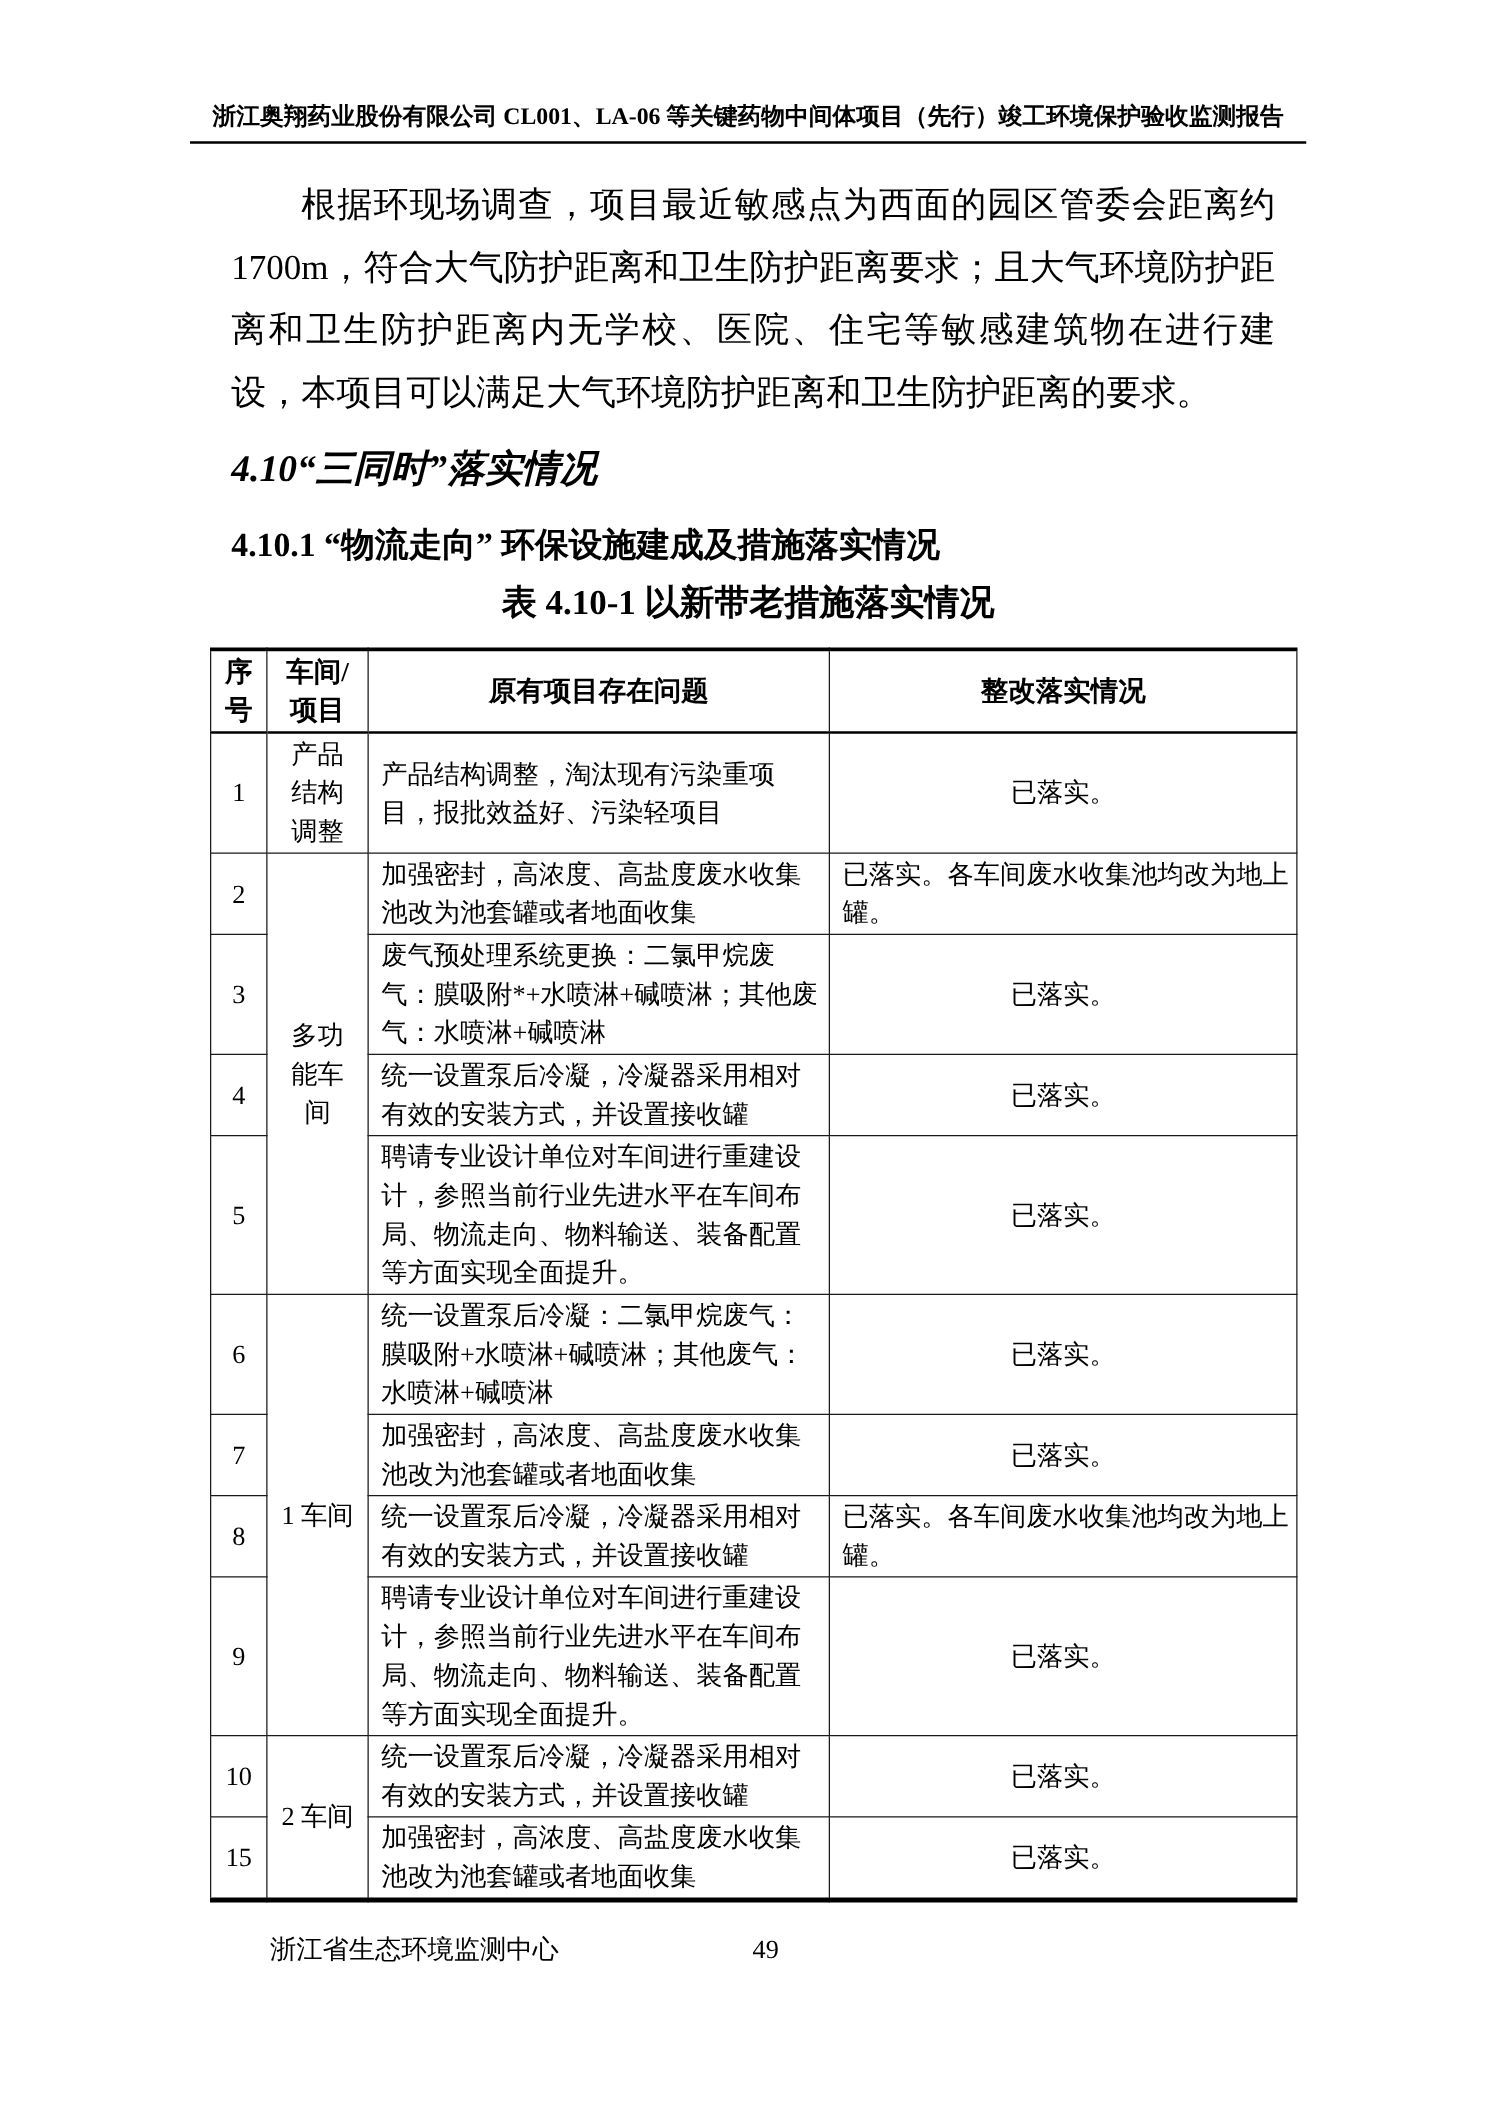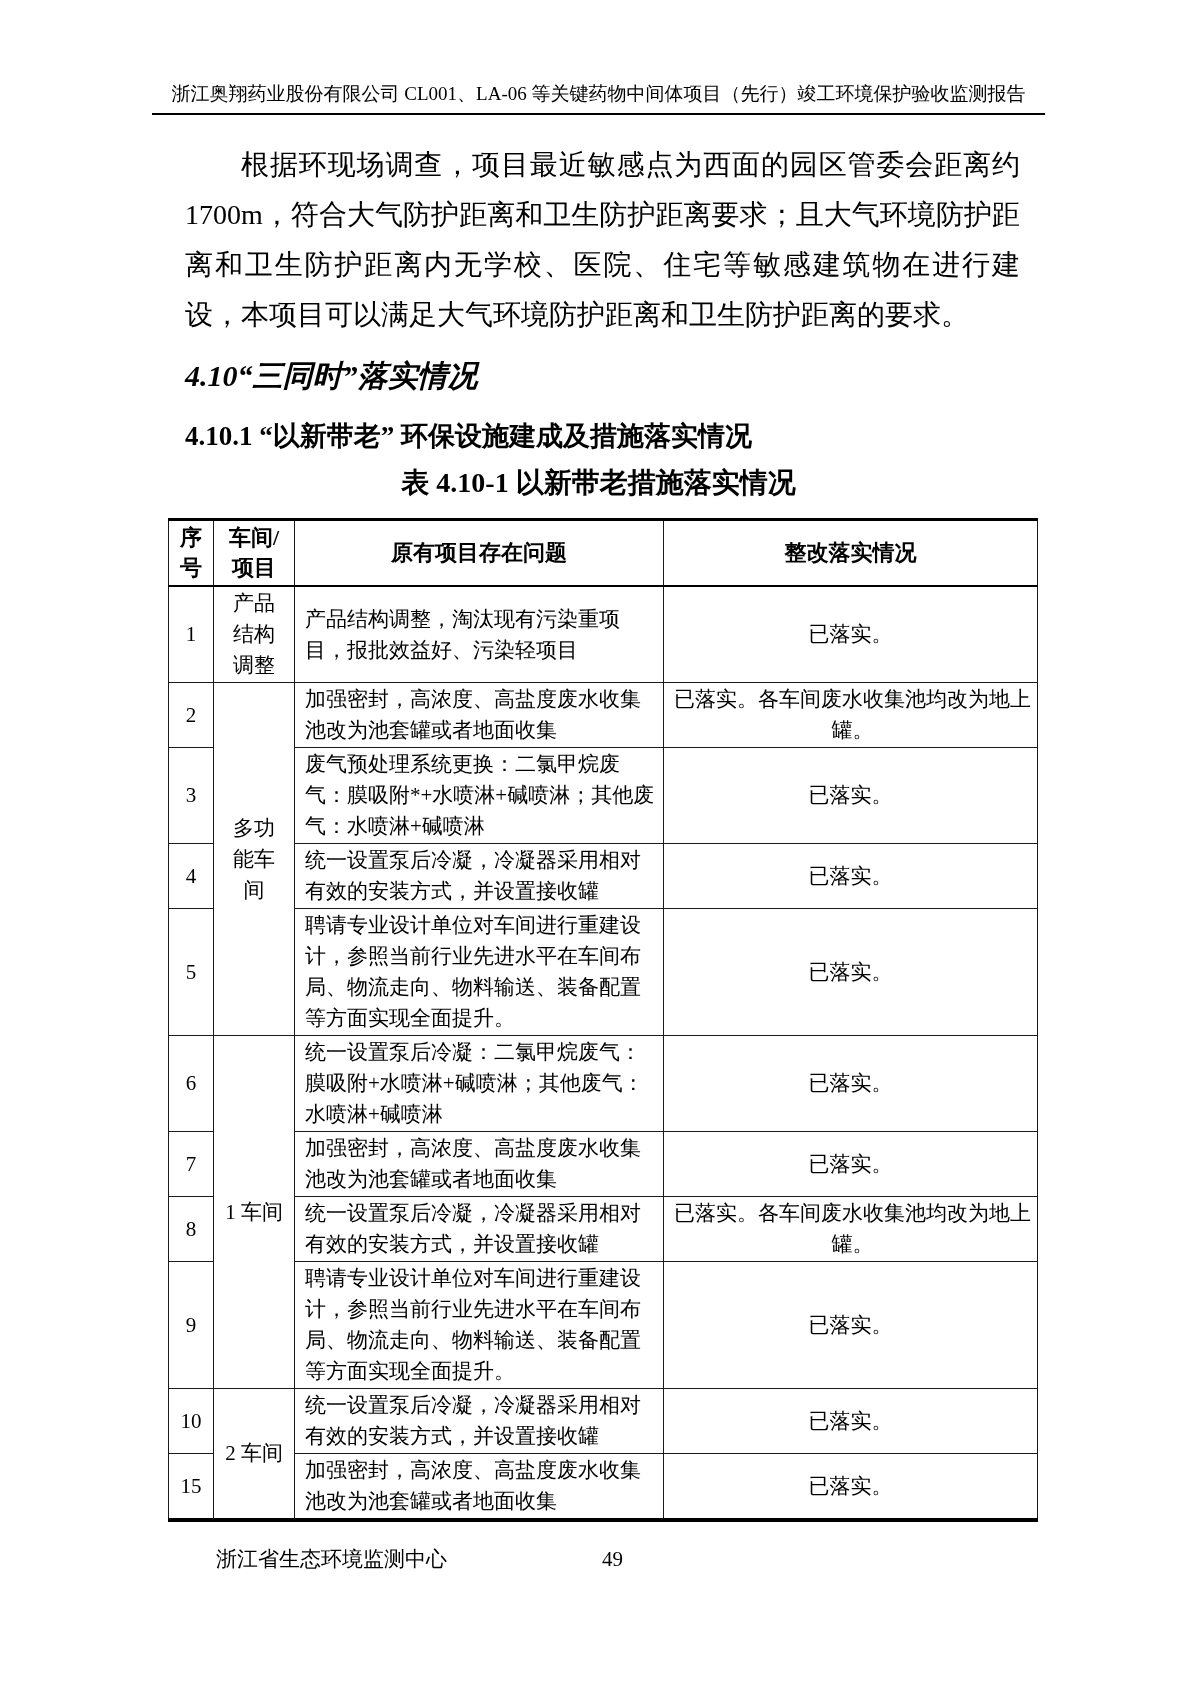--- a/index.html
+++ b/index.html
@@ -1,21 +1,21 @@
 <!DOCTYPE html>
 <html><head>
 <meta charset="utf-8">
 <style>
   * { margin:0; padding:0; box-sizing:border-box; }
   html,body { background:#ffffff; }
   .page {
     position:relative; width:1190px; height:1683px; background:#ffffff;
     font-family:"Liberation Serif","DejaVu Serif",serif; color:#000; overflow:hidden;
   }
-  .doc-header { position:absolute; left:152px; top:0; width:893px; }
+  .doc-header { position:absolute; left:152px; top:0; width:893px;font-weight:bold; }
   .doc-header-inner {
     padding-top:82px; padding-bottom:7px; border-bottom:2px solid #000;
     text-align:center; font-size:19px; line-height:24px;
   }
   .content { position:absolute; left:160px; top:112px; width:877px; }
   .para {
     margin:28px 0 0 25px; width:835px;
     font-size:28px; line-height:50px; text-align:justify; text-indent:2em;
   }
   .h1 { margin:16px 0 0 25px; font-size:30px; font-weight:bold; line-height:40px;font-style:italic; }
@@ -29,41 +29,41 @@
   table.measures th, table.measures td { border:1px solid #1a1a1a; }
   table.measures th {
     font-size:22px; font-weight:bold; text-align:center; vertical-align:middle;
     line-height:30px; white-space:pre-line; padding:2px 0; border-bottom:2px solid #000;
   }
   table.measures td { font-size:21px; line-height:31px; vertical-align:middle; }
   td.c-seq { text-align:center; padding:1px 0; }
   td.c-ws  { text-align:center; white-space:pre-line; padding:1px 0;font-family:Liberation Serif, serif; }
   td.c-prob { text-align:left; padding:1px 6px 1px 10px; }
   td.c-status { text-align:center; padding:1px 6px; }
-  td.c-status.left { text-align:center; padding:1px 6px 1px 10px; }
+  td.c-status.left { text-align:left; padding:1px 6px 1px 10px; }
   td.c-status b { font-weight:normal; }
   .footer { position:absolute; top:1546px; left:160px; width:877px; font-size:21px; line-height:26px; }
   .footer-org { position:absolute; left:56px; top:0; }
   .page-num { position:absolute; left:442px; top:0; }
 </style>
 </head>
 <body>
 
 <div class="page">
 
   <div class="doc-header">
     <div class="doc-header-inner">浙江奥翔药业股份有限公司 CL001、LA-06 等关键药物中间体项目（先行）竣工环境保护验收监测报告</div>
   </div>
 
   <div class="content">
 
     <p class="para">根据环现场调查，项目最近敏感点为西面的园区管委会距离约1700m，符合大气防护距离和卫生防护距离要求；且大气环境防护距离和卫生防护距离内无学校、医院、住宅等敏感建筑物在进行建设，本项目可以满足大气环境防护距离和卫生防护距离的要求。</p>
 
     <div class="h1">4.10“三同时”落实情况</div>
-    <div class="h2">4.10.1 “以新带老” 环保设施建成及措施落实情况</div>
+    <div class="h2">4.10.1 “物流走向” 环保设施建成及措施落实情况</div>
 
     <div class="caption">表 4.10-1 以新带老措施落实情况</div>
 
     <table class="measures">
       <colgroup>
         <col style="width:45px">
           <col style="width:81px">
           <col style="width:369px">
           <col style="width:374px">
       </colgroup>

